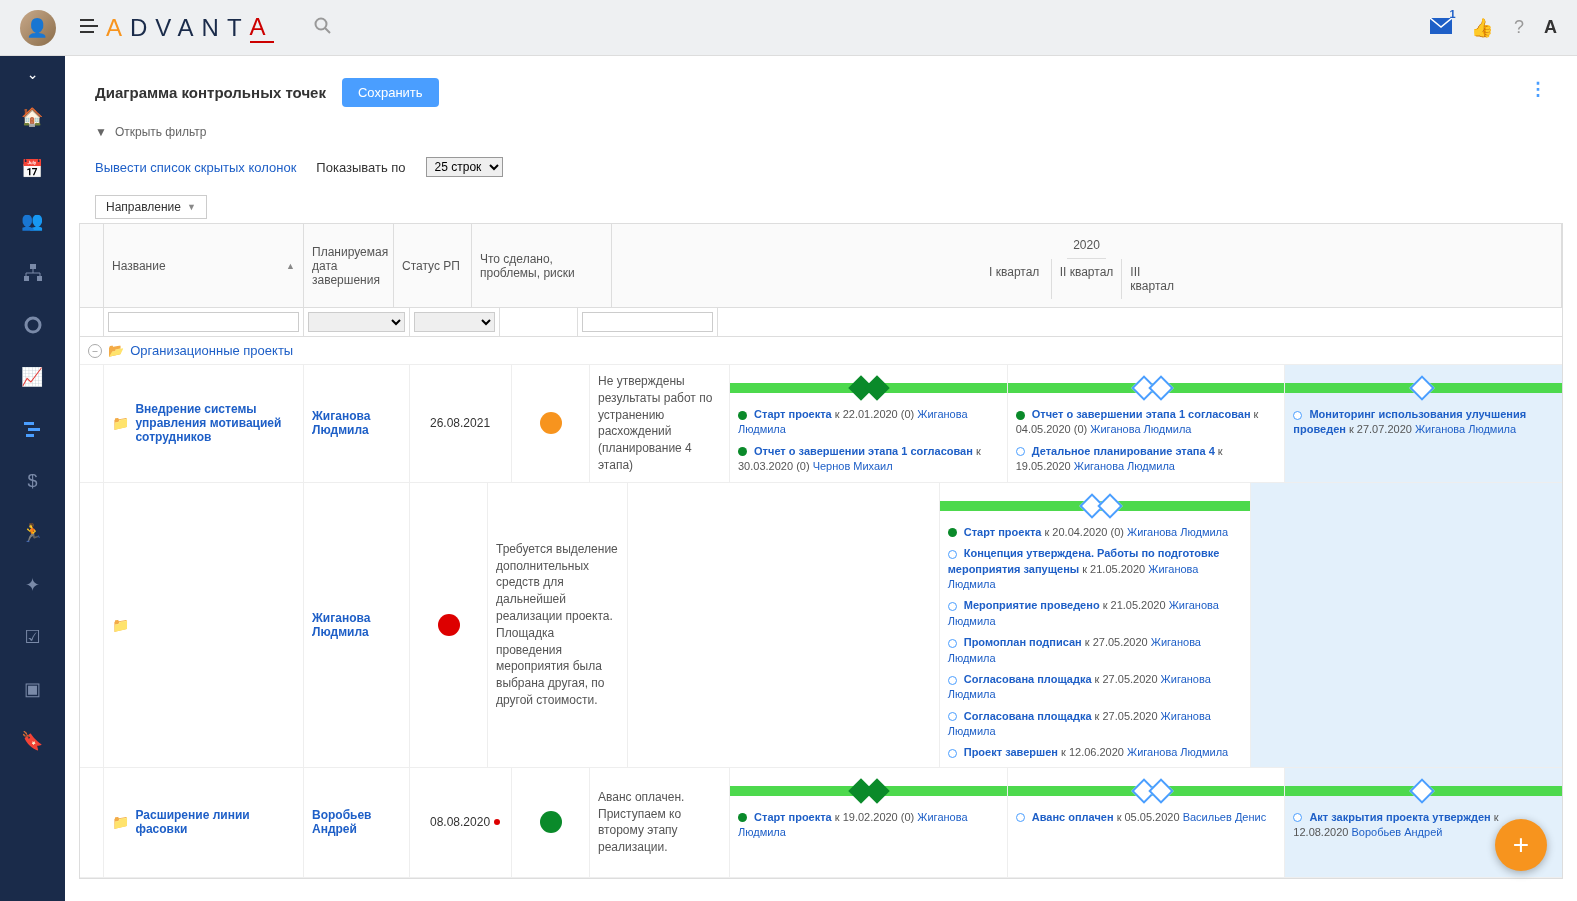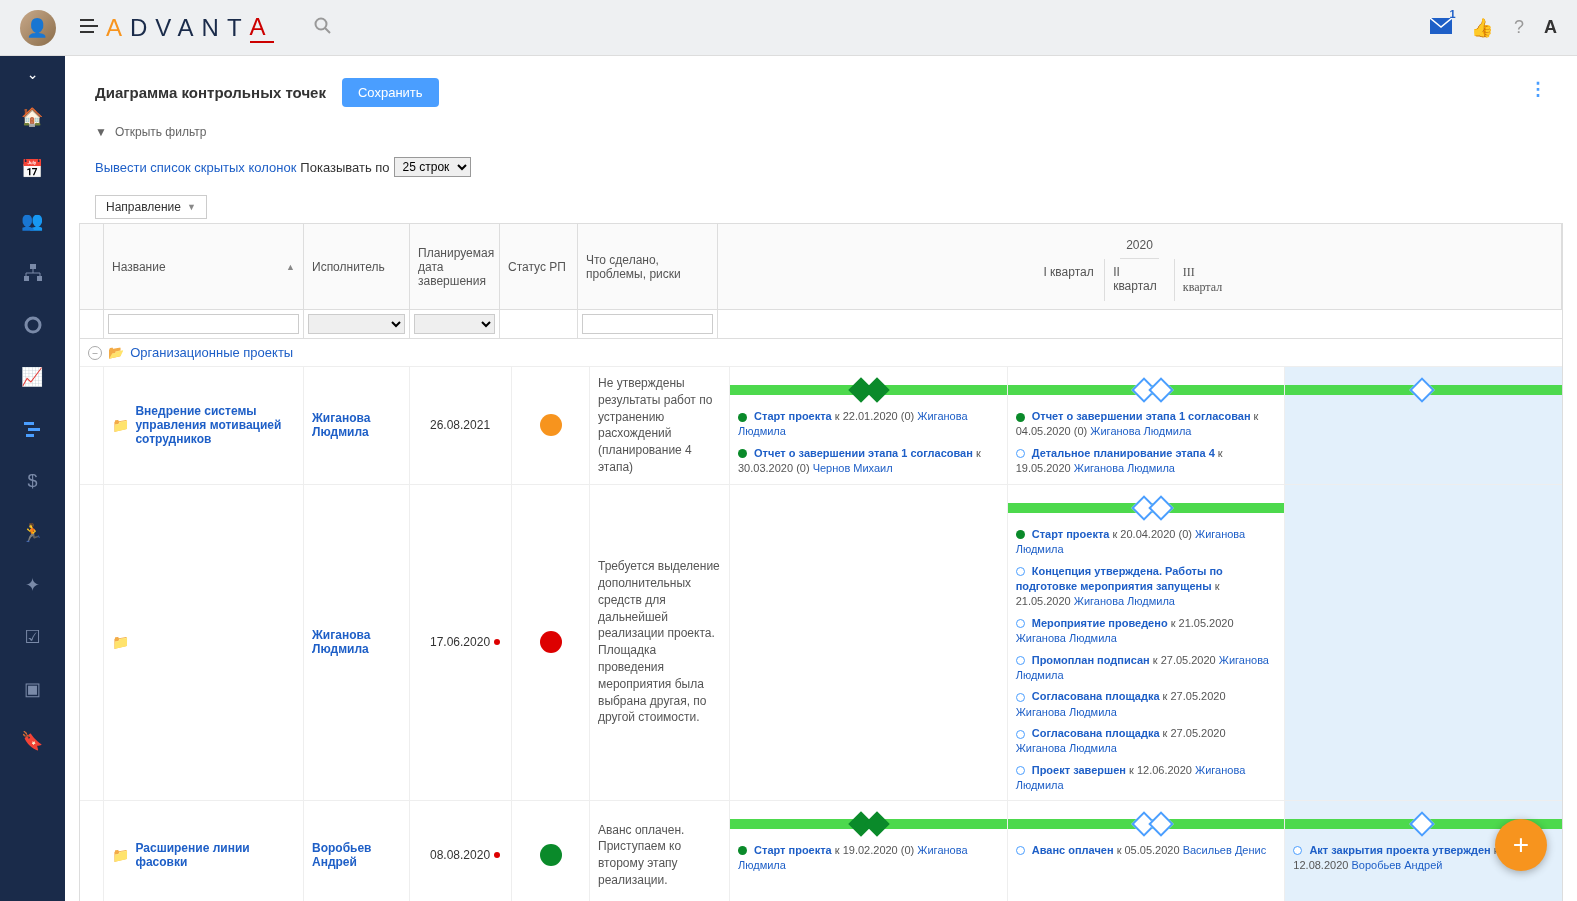--- a/index.html
+++ b/index.html
@@ -26,42 +26,42 @@
 
 
 .main { margin-left: 65px; margin-top: 56px; background: #fff; min-height: calc(100vh - 56px); position: relative; }
 .page-header { padding: 22px 30px 10px; display: flex; align-items: center; gap: 16px; }
 .page-title { font-size: 15px; font-weight: bold; color: #333; }
 .save-btn { background: #4a9eff; color: #fff; border: none; border-radius: 4px; padding: 7px 16px; font-size: 13px; cursor: pointer; }
 .more-icon { position: absolute; right: 30px; top: 22px; color: #4a9eff; font-size: 18px; font-weight: bold; cursor: pointer; }
 
 .filter-row { padding: 8px 30px; display: flex; align-items: center; gap: 8px; color: #666; }
 .filter-icon { font-size: 12px; }
-.controls-row { padding: 10px 30px; display: flex; align-items: center; gap: 4px; font-size: 13px; }
+.controls-row { padding: 10px 30px; display: flex; align-items: center; gap: 20px; font-size: 13px; }
 .link-blue { color: #1e5fc7; cursor: pointer; }
 .rows-select { border: 1px solid #999; padding: 1px 4px; font-size: 12px; }
 
 .grouping-chip { margin: 8px 0 0 30px; display: inline-flex; align-items: center; gap: 6px; border: 1px solid #ccc; padding: 4px 10px; font-size: 12px; background: #fff; }
 .grouping-chip .caret { font-size: 9px; color: #888; }
 
 
 .table-wrap { margin: 4px 14px 0 14px; border: 1px solid #ddd; }
 .thead { display: flex; border-bottom: 1px solid #ddd; background: #fafafa; font-size: 12px; color: #555; }
 .thead .th { padding: 8px; border-right: 1px solid #ddd; display: flex; align-items: center; }
 .th-expand { width: 24px; }
 .th-name { width: 200px; justify-content: space-between; }
 .th-exec { width: 106px; }
 .th-date { width: 90px; }
 .th-status { width: 78px; }
 .th-notes { width: 140px; }
 .th-year { flex: 1; display: flex; flex-direction: column; padding: 0; }
 .year-label { text-align: center; padding: 6px; border-bottom: 1px solid #ddd; }
 .quarters { display: flex; flex: 1; }
 .quarter { flex: 1; padding: 6px 8px; border-right: 1px solid #ddd; }
-.quarter:last-child { border-right: none; font-family: Liberation Serif, serif; }
+.quarter:last-child { border-right: none; }
 
 .filter-row-cells { display: flex; border-bottom: 1px solid #ddd; background: #fff; }
 .filter-cell { border-right: 1px solid #ddd; padding: 4px; }
 .filter-cell input, .filter-cell select { width: 100%; border: 1px solid #ccc; height: 20px; font-size: 11px; }
 
 .group-row { display: flex; align-items: center; padding: 6px 8px; font-size: 13px; color: #1e5fc7; border-bottom: 1px solid #eee; gap: 6px; }
 .group-row .collapse { width: 14px; height: 14px; border: 1px solid #aaa; border-radius: 50%; font-size: 9px; display:flex; align-items:center; justify-content:center; color:#888;}
 .folder-icon { color: #f7941e; }
 
 .data-row { display: flex; border-bottom: 1px solid #eee; min-height: 110px; }
@@ -192,21 +192,20 @@
   </div>
 
   <div class="table-wrap">
 
     <div class="thead">
       <div class="th th-expand"></div>
       <div class="th th-name">
         <span>Название</span>
         <span class="sort-arrow">▲</span>
       </div>
-      <div class="th th-exec">Исполнитель</div>
       <div class="th th-date">Планируемая дата завершения</div>
       <div class="th th-status">Статус РП</div>
       <div class="th th-notes">Что сделано, проблемы, риски</div>
       <div class="th th-year">
         <div class="year-label">2020</div>
         <div class="quarters">
           <div class="quarter">I квартал</div>
           <div class="quarter">II квартал</div>
           <div class="quarter">III квартал</div>
         </div>
@@ -275,33 +274,34 @@
     <div class="milestone extra">
       <span class="ms-dot hollow"></span>
       <span class="ms-title">Детальное планирование этапа 4</span><span class="ms-date"> к 19.05.2020 </span><span class="ms-count"></span>
       <span class="ms-person">Жиганова Людмила</span>
     </div>
       </div>
       <div class="q-col highlight">
         <div class="bar" style="left:0;right:0"></div>
         <div class="diamond blue-outline" style="left:46%"></div>
 
+    <div class="milestone ">
+      <span class="ms-dot hollow"></span>
+      <span class="ms-title">Мониторинг использования улучшения проведен</span><span class="ms-date"> к 27.07.2020 </span><span class="ms-count"></span>
+      <span class="ms-person">Жиганова Людмила</span>
+    </div>
       </div>
     </div>
   </div>
   <div class="data-row">
     <div class="cell cell-expand"></div>
     <div class="cell cell-name">
       <span class="task-icon">📁</span>
     </div>
     <div class="cell cell-exec">Жиганова Людмила</div>
-    <div class="cell cell-date">
-      <span>17.06.2020</span>
-      <span class="date-dot" style="background:#d00"></span>
-    </div>
     <div class="cell cell-status">
       <span class="status-circle" style="background:#d00"></span>
     </div>
     <div class="cell cell-notes">Требуется выделение дополнительных средств для дальнейшей реализации проекта. Площадка проведения мероприятия была выбрана другая, по другой стоимости.</div>
     <div class="cell-timeline">
       <div class="q-col">
         
         
         
       </div>

